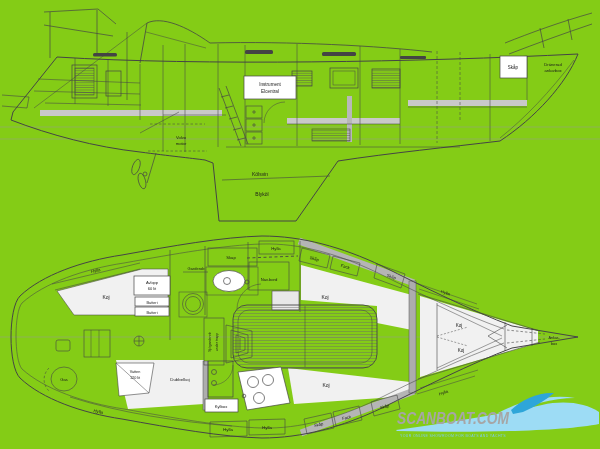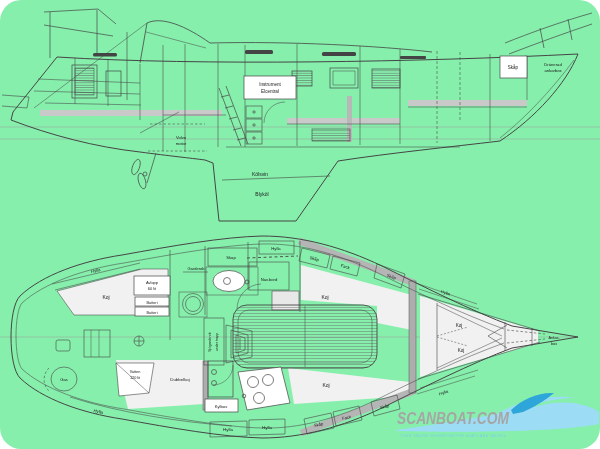--- a/index.html
+++ b/index.html
@@ -1,16 +1,16 @@
 <!DOCTYPE html>
 <html><head>
 <meta charset="utf-8">
 <style>
   html,body{margin:0;padding:0;background:#ffffff;}
-  #stage{position:relative;width:600px;height:449px;background:#86efac;overflow:hidden;border-radius:21px;}
+  #stage{position:relative;width:600px;height:449px;background:#84cc16;overflow:hidden;}
   svg{display:block;}
   .lb{font-family:"Liberation Sans",sans-serif;fill:#1c1c1c;stroke:none;}
   .logo-name{font-family:"Liberation Sans",sans-serif;font-style:italic;font-weight:bold;stroke:none;}
   .logo-tag{font-family:"Liberation Sans",sans-serif;letter-spacing:.45px;stroke:none;}
 </style>
 </head>
 <body>
 
 <div id="stage">
 <svg width="600" height="449" viewBox="0 0 600 449">

